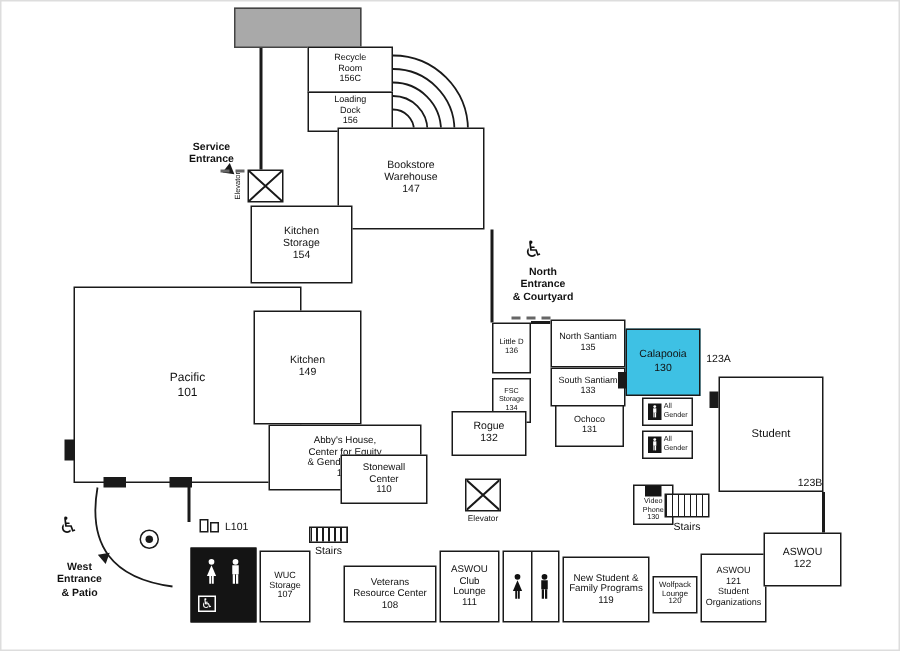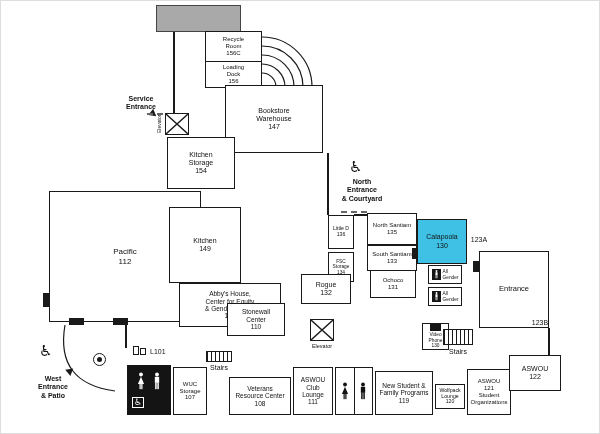--- a/index.html
+++ b/index.html
@@ -71,21 +71,21 @@
     <svg viewBox="0 0 24 20" preserveAspectRatio="none">
       <path d="M0 0 24 20 M24 0 0 20" stroke="#1a1a1a" stroke-width="1.4" fill="none"></path>
       </svg>
   </div>
   <span class="lbl vert" style="left:155px;top:111px;height:24px;font-size:5px">Elevator</span>
 
   <div class="room" style="left:166px;top:136px;width:68px;height:52px">Kitchen
 Storage
 154</div>
   <div class="room" style="left:48px;top:190px;width:152px;height:131px;font-size:8px">Pacific
-112</div>
+101</div>
   <div class="room" style="left:168px;top:206px;width:72px;height:76px">Kitchen
 149</div>
 
   <span class="wc" style="left:348px;top:158px">♿</span>
   <span class="lbl b" style="left:332px;top:177px;width:58px">North
 Entrance
 &amp; Courtyard</span>
   <span class="dashes" style="left:340px;top:210px;width:26px"></span>
 
   <div class="wall" style="left:326px;top:152px;width:1.5px;height:62px"></div>
@@ -126,21 +126,21 @@
           <circle cx="6" cy="2.6" r="2.3" fill="currentColor"></circle>
           <rect x="3.4" y="5.4" width="5.2" height="7.2" fill="currentColor"></rect>
           <rect x="3.8" y="12.6" width="1.8" height="7.6" fill="currentColor"></rect>
           <rect x="6.4" y="12.6" width="1.8" height="7.6" fill="currentColor"></rect>
         </svg>
     </span>
     <span class="micro" style="text-align:left;white-space:pre-line;line-height:1.1">All
 Gender</span>
   </div>
 
-  <div class="room" style="left:478px;top:250px;width:70px;height:77px;font-size:7.5px">Entrance</div>
+  <div class="room" style="left:478px;top:250px;width:70px;height:77px;font-size:7.5px">Student</div>
   <span class="lbl f65" style="left:528px;top:318px;width:22px">123B</span>
 
   <div class="room" style="left:300px;top:273px;width:50px;height:30px">Rogue
 132</div>
   <div class="room f65" style="left:178px;top:282px;width:102px;height:44px">Abby's House,
 Center for Equity
 &amp; Gender Justice
 106</div>
   <div class="room f65" style="left:226px;top:302px;width:58px;height:33px">Stonewall
 Center

